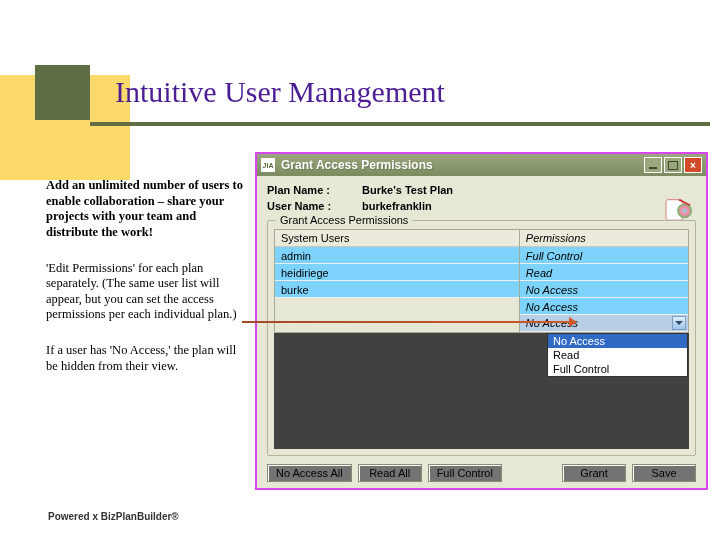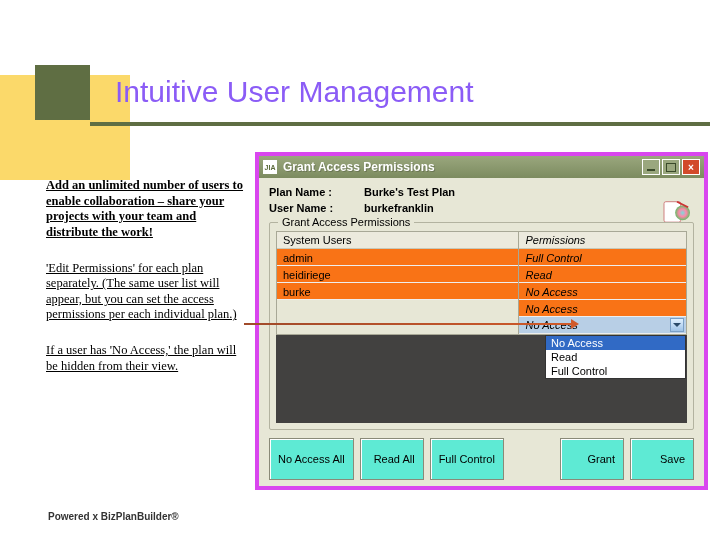--- a/index.html
+++ b/index.html
@@ -43,54 +43,54 @@
     width: 620px;
     height: 4px;
     background: #5f6e43;
     z-index: 3;
   }
   .slide-title {
     position: absolute;
     top: 75px;
     left: 115px;
     font-size: 30px;
-    color: #8b5cf6;
-    font-family: Liberation Sans, sans-serif;
+    color: #4c1d95;
+    font-family: Liberation Serif, serif;
     z-index: 4;
   }
   .bullets {
     position: absolute;
     top: 178px;
     left: 46px;
     width: 200px;
     font-size: 12.5px;
     line-height: 1.25;
     color: #000;
     z-index: 4;
   }
-  .bullets p { margin: 0 0 20px 0; text-decoration: underline; }
+  .bullets p { margin: 0 0 20px 0; }
   .bullets .b1 { font-weight: bold; }
   .footer {
     position: absolute;
     bottom: 18px;
     left: 48px;
     font-family: Arial, sans-serif;
     font-size: 10px;
     font-weight: bold;
     color: #333;
   }
 
   
   .dialog {
     position: absolute;
     top: 152px;
     left: 255px;
     width: 453px;
     height: 338px;
-    border: 4px solid #d946ef;
+    border: 2px solid #d946ef;
     background: #e7e7d6;
     font-family: Tahoma, Arial, sans-serif;
     font-size: 11px;
     z-index: 5;
   }
   .titlebar {
     height: 22px;
     background: linear-gradient(#9aa77e, #7c8b5f);
     display: flex;
     align-items: center;
@@ -178,21 +178,21 @@
   .col.users { flex: 1.45; border-right: 1px solid #a8a896; }
   .col.perms { flex: 1; font-style: italic; }
   .th {
     background: #eceadd;
     border-bottom: 1px solid #c8c8b8;
     padding: 2px 6px;
     font-size: 11px;
   }
   .td {
     padding: 3px 6px;
-    background: #f97316;
+    background: #7dd3fc;
     border-bottom: 1px solid #eee;
     height: 17px;
     line-height: 13px;
   }
   .td.sel {
     background: #b8cfe6;
   }
   .td.dropdown {
     display: flex;
     align-items: center;
@@ -231,27 +231,27 @@
   }
 
   .btn-row {
     display: flex;
     gap: 6px;
     margin-top: 8px;
     align-items: center;
   }
   .btn-row .spacer { flex: 1; }
   .wbtn {
-    background: #5eead4;
+    background: #737373;
     border: 1px solid #8a8a78;
-    padding: 14px 8px;
+    padding: 2px 8px;
     font-family: Tahoma, sans-serif;
     font-size: 11px;
     min-width: 64px;
-    text-align: right;
+    text-align: center;
     box-shadow: inset 1px 1px 0 #fff;
   }
 
   .arrow-line {
     position: absolute;
     top: 100px;
     left: -26px;
     width: 328px;
     height: 2px;
     background: linear-gradient(to right, #a04a2a, #d05a2a);

